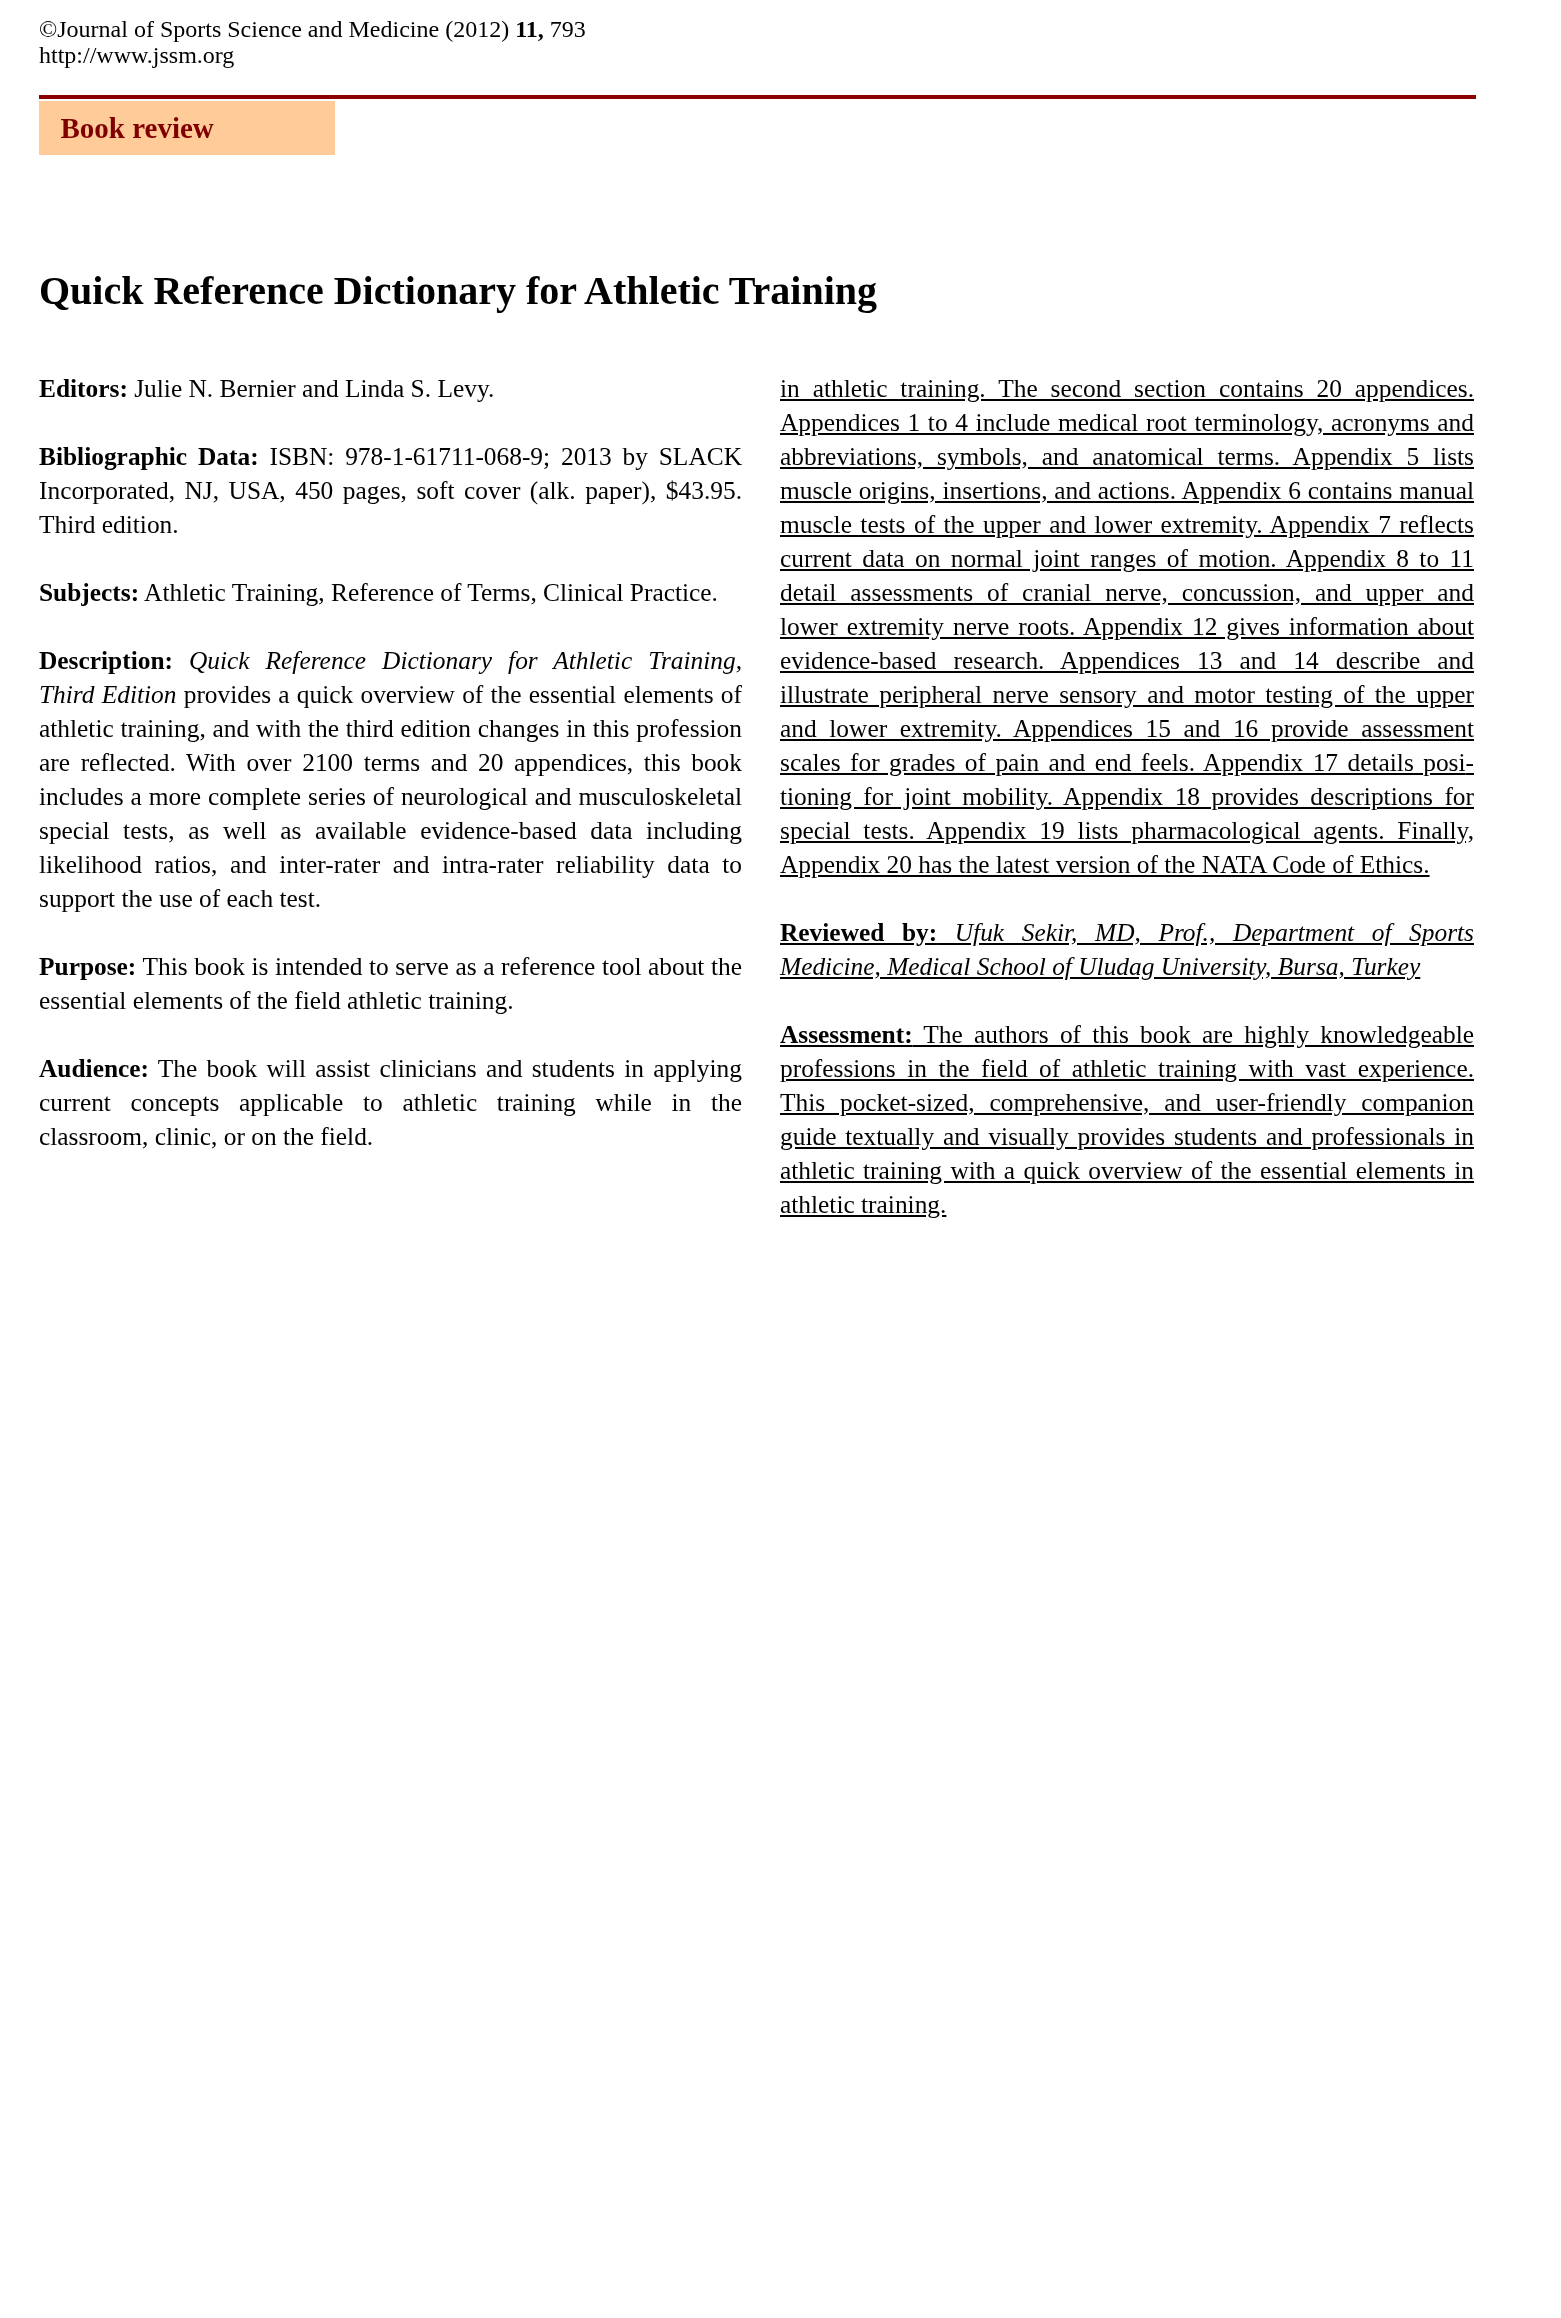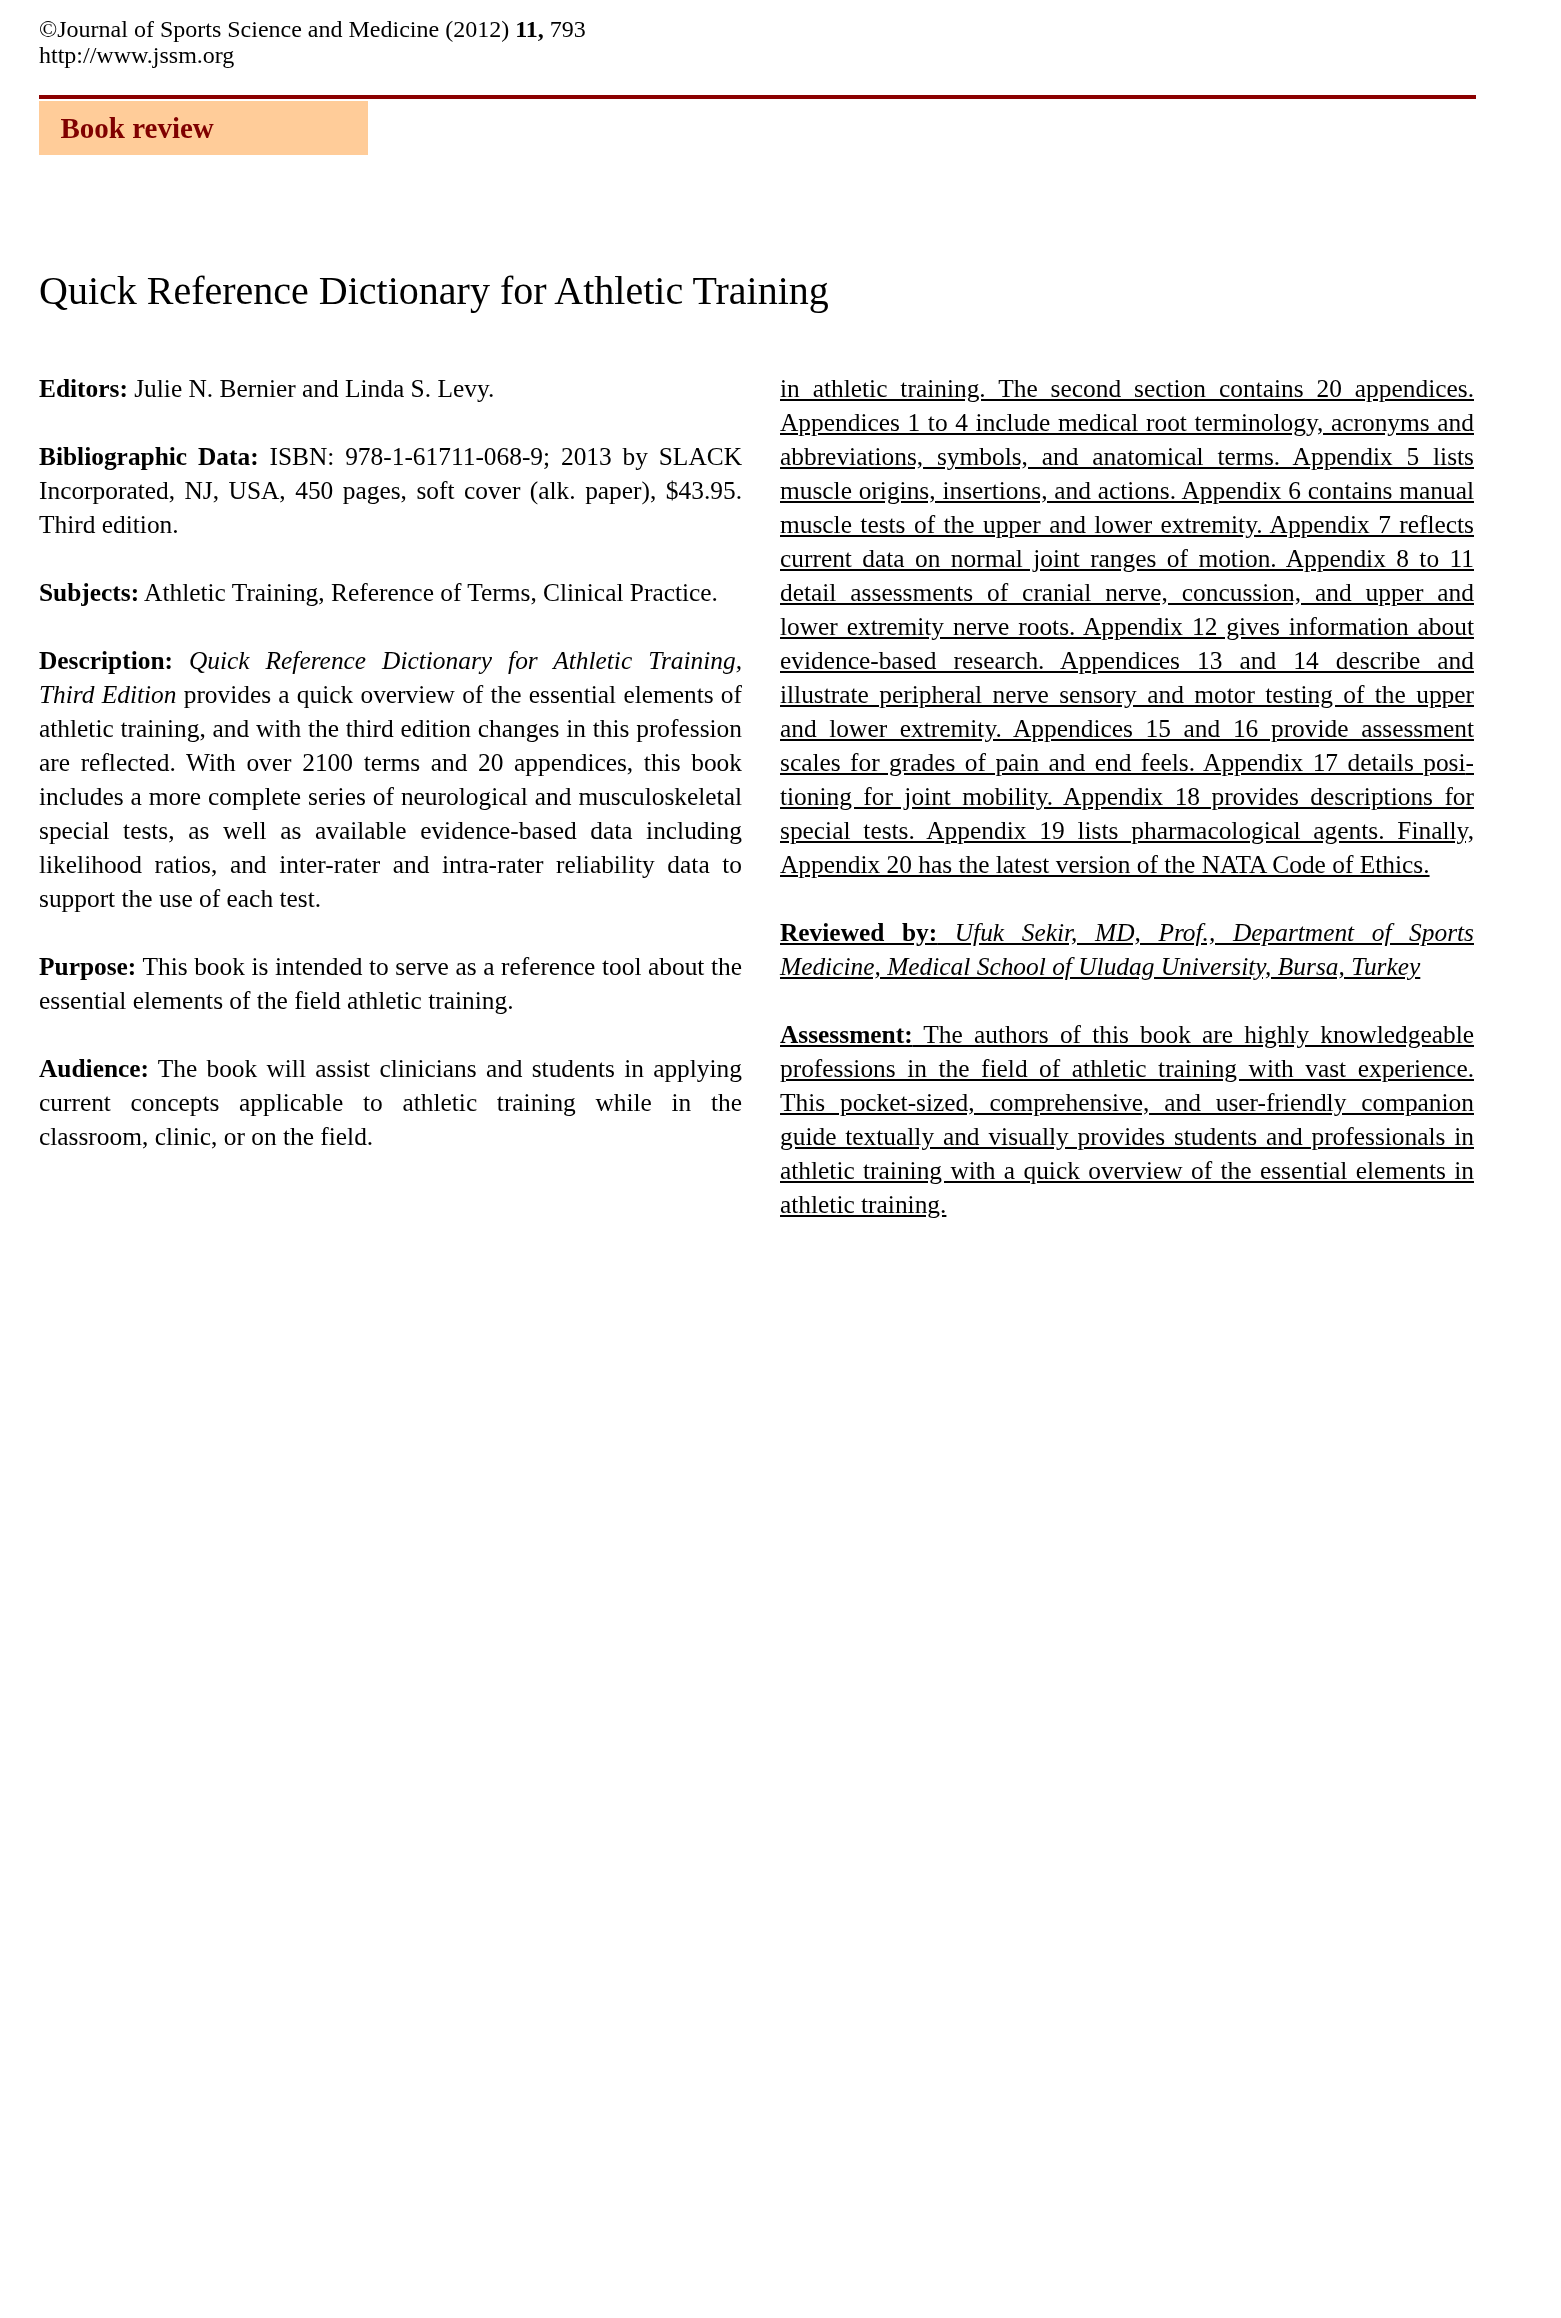--- a/index.html
+++ b/index.html
@@ -31,39 +31,38 @@
       height: 3.6px;
       background: #8b0000;
     }
     .banner {
       position: absolute;
       left: 39px;
       top: 101px;
       width: 296px;
       height: 54px;
       background: #ffcc99;
-      padding-left: 33px;
     }
     .banner span {
       position: absolute;
       left: 21.5px;
       top: 12px;
       font-size: 29px;
       line-height: 31.5px;
       font-weight: bold;
       color: #800000;
     }
     .title {
       position: absolute;
       left: 39px;
       top: 266px;
       margin: 0;
       font-size: 40px;
       line-height: 50px;
-      font-weight: normal;
+      font-weight: bold;
     }
     .col {
       position: absolute;
       top: 371px;
       font-size: 25.4px;
       line-height: 34px;
       text-align: justify;
       hyphens: manual;
     }
     .col.left { left: 39px; width: 703px; }

